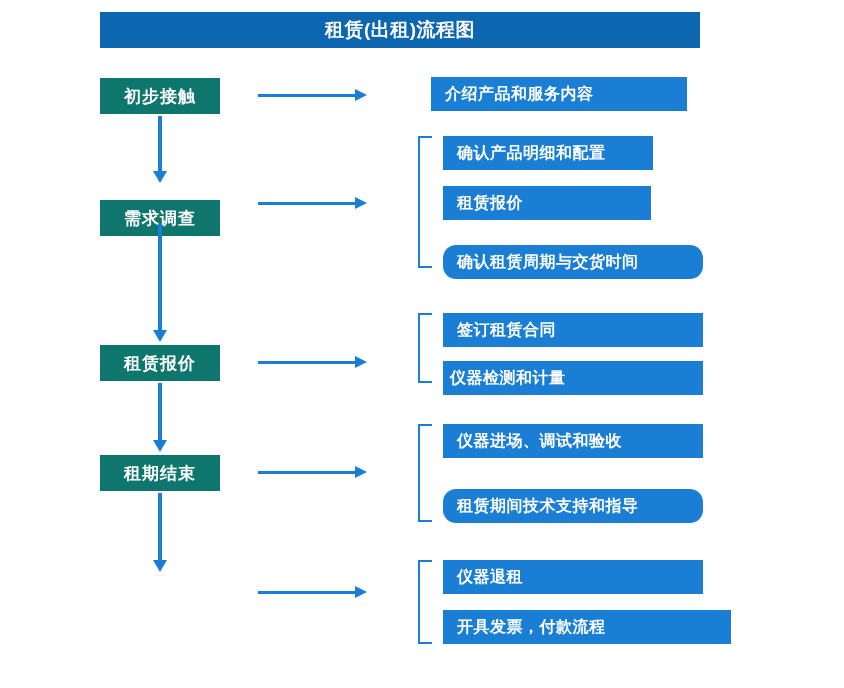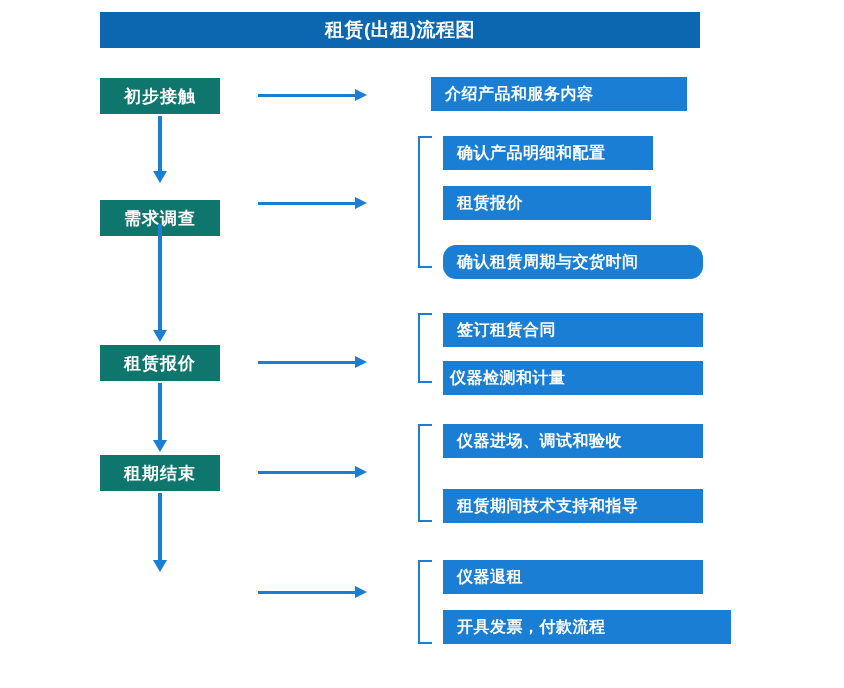--- a/index.html
+++ b/index.html
@@ -131,18 +131,18 @@
   <div class="detail-box" style="left:431px; top:77px; width:256px;">介绍产品和服务内容</div>
 
   <div class="detail-box" style="left:443px; top:136px; width:210px;">确认产品明细和配置</div>
   <div class="detail-box" style="left:443px; top:186px; width:208px;">租赁报价</div>
   <div class="detail-box" style="left:443px; top:245px; width:260px;border-radius:13px;">确认租赁周期与交货时间</div>
 
   <div class="detail-box" style="left:443px; top:313px; width:260px;">签订租赁合同</div>
   <div class="detail-box" style="left:443px; top:361px; width:260px;padding-left:7px;">仪器检测和计量</div>
 
   <div class="detail-box" style="left:443px; top:424px; width:260px;">仪器进场、调试和验收</div>
-  <div class="detail-box" style="left:443px; top:489px; width:260px;">租赁期间技术支持和指导</div>
+  <div class="detail-box" style="left:443px; top:489px; width:260px;border-radius:13px;">租赁期间技术支持和指导</div>
 
   <div class="detail-box" style="left:443px; top:560px; width:260px;">仪器退租</div>
   <div class="detail-box" style="left:443px; top:610px; width:288px;">开具发票，付款流程</div>
 
 </div>
 
 </body></html>

